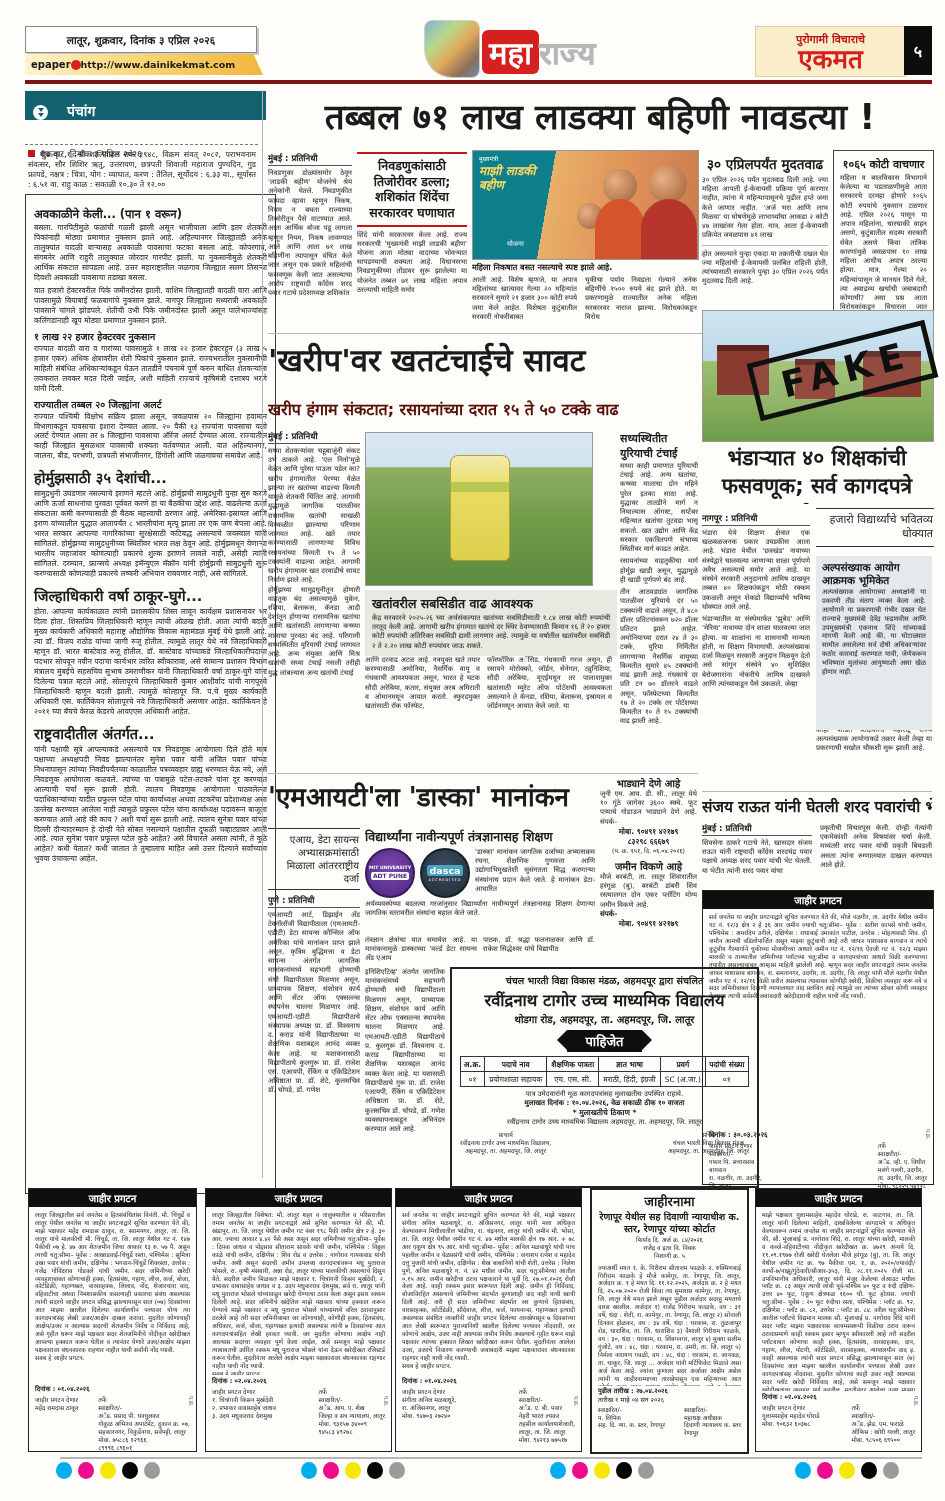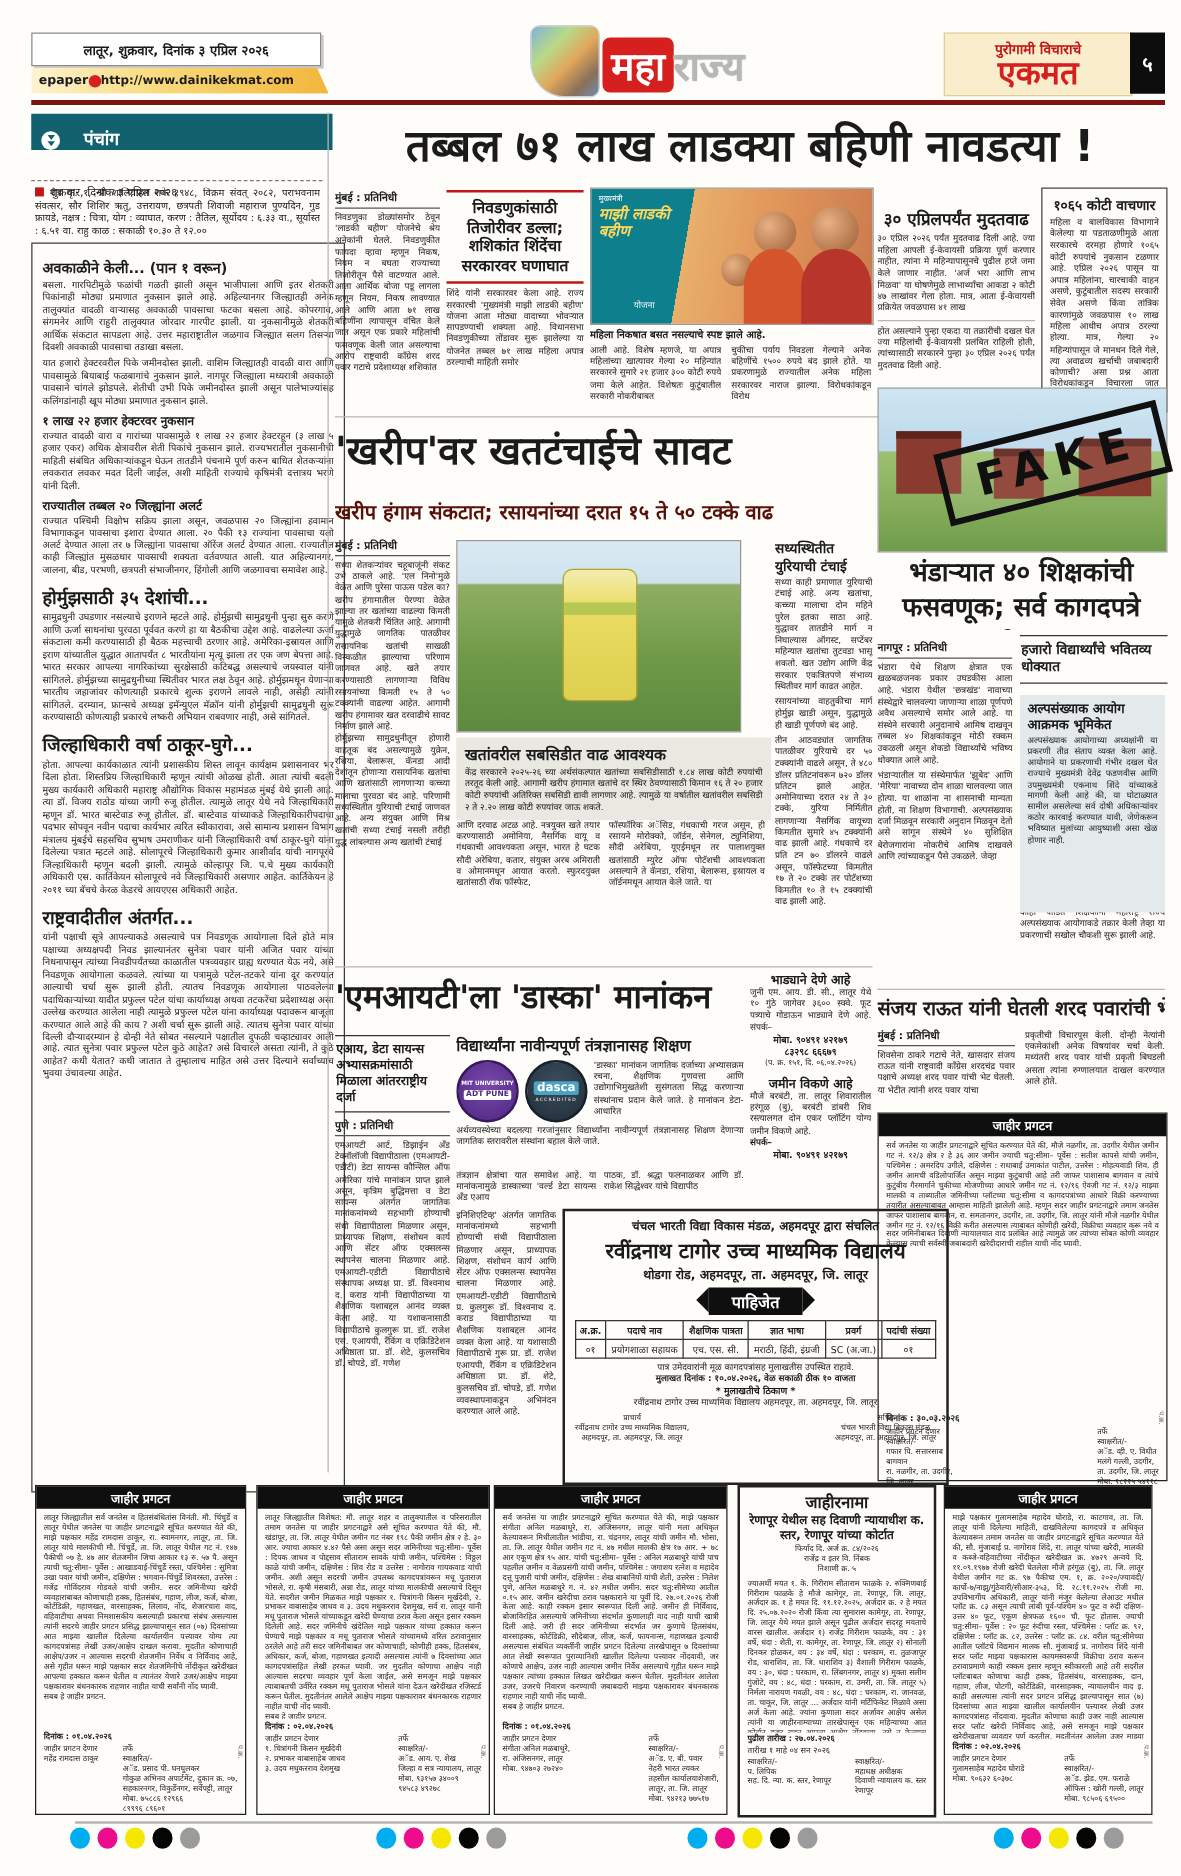--- a/index.html
+++ b/index.html
@@ -42,22 +42,22 @@
   .leftbox h2{margin:6px 0 2px;font-size:14.5px;}
   .leftbox p{margin:0 0 3px;}
   
   .callout{border-top:2px solid #c01818;border-bottom:2px solid #c01818;
            font-weight:bold;text-align:center;font-size:12.5px;line-height:1.25;padding:4px 2px;}
   .byline{font-weight:bold;text-align:left;font-size:8.5px;padding-bottom:2px;
           border-bottom:1px solid #555;margin-bottom:3px;}
   .sidebox{border:1.2px solid #444;padding:5px 6px;}
   .shade{background:#e9e8e1;padding:5px 7px;}
   .shade2{background:#e4eaec;padding:5px 6px;}
-  .rulebox{border-top:1.5px solid #333;border-bottom:1.5px solid #333;font-weight:bold;
-           text-align:left;font-size:11px;line-height:1.3;padding:4px 1px;}
+  .rulebox{border-top:1.5px solid #333;border-bottom:1.5px solid #333;font-weight:normal;
+           text-align:right;font-size:11px;line-height:1.3;padding:4px 1px;}
   
   .photo1{background:linear-gradient(100deg,#0e7f8c 0%,#0e7f8c 34%,#e8b06a 34%,#e2975a 60%,#c97a4e 100%);
           border:1px solid #999;}
   .face{position:absolute;border-radius:50%;background:radial-gradient(circle at 35% 35%,#e8b184,#9c5c33);}
   .sari1{position:absolute;border-radius:50% 50% 0 0;background:#d4542c;}
   .sari2{position:absolute;border-radius:50% 50% 0 0;background:#b8352c;}
   .photo2{background:linear-gradient(180deg,#d9e9f2 0%,#cfe3ee 22%,#8fae62 23%,#6f9a48 60%,#5d8a3e 100%);
           border:1px solid #999;}
   .bag{position:absolute;left:84px;top:22px;width:58px;height:104px;border-radius:8px 8px 6px 6px;
        background:linear-gradient(180deg,#f3ecb0 0%,#e9dc62 30%,#ddd04e 100%);border:1px solid #b3a32e;}
@@ -182,21 +182,21 @@
     <span class="sari2" style="left:168px;top:48px;width:56px;height:60px;"></span>
     <div class="abs" style="left:6px;top:4px;color:#fff;font-size:6px;">मुख्यमंत्री</div>
     <div class="abs b" style="left:6px;top:14px;width:70px;color:#ffd95e;font-size:12px;line-height:1.15;font-style:italic;">माझी लाडकी बहीण</div>
     <div class="abs" style="left:34px;top:88px;color:#e6f6ff;font-size:7px;">योजना</div>
   </div>
   <div class="abs b ovh" style="left:472px;top:261px;width:225px;height:12px;font-size:8px;">महिला निकषात बसत नसल्याचे स्पष्ट झाले आहे.</div>
 
   <div class="abs j t7 ovh" style="left:472px;top:276px;width:105px;height:54px;">आली आहे. विशेष म्हणजे, या अपात्र महिलांच्या खात्यावर गेल्या २० महिन्यांत सरकारने सुमारे २१ हजार ३०० कोटी रुपये जमा केले आहेत. विशेषतः कुटुंबातील सरकारी नोकरीबाबत</div>
   <div class="abs j t7 ovh" style="left:585px;top:276px;width:112px;height:54px;">चुकीचा पर्याय निवडला गेल्याने अनेक बहिणींचे १५०० रुपये बंद झाले होते. या प्रकरणामुळे राज्यातील अनेक महिला सरकारवर नाराज झाल्या. विरोधकांकडून विरोध</div>
 
-  <div class="abs ovh" style="left:702px;top:166px;width:126px;height:180px;">
+  <div class="abs ovh" style="left:702px;top:155px;width:126px;height:180px;">
     <div class="b" style="font-size:13.5px;text-align:center;">३० एप्रिलपर्यंत मुदतवाढ</div>
     <div class="j t7" style="margin-top:3px;">३० एप्रिल २०२६ पर्यंत मुदतवाढ दिली आहे. ज्या महिला आपली ई-केवायसी प्रक्रिया पूर्ण करणार नाहीत, त्यांना मे महिन्यापासूनचे पुढील हप्ते जमा केले जाणार नाहीत. 'अर्ज भरा आणि लाभ मिळवा' या घोषणेमुळे लाभार्थ्यांचा आकडा २ कोटी ४७ लाखांवर गेला होता. मात्र, आता ई-केवायसी प्रक्रियेत जवळपास ४१ लाख</div>
     <div class="hair" style="width:100%;height:1px;margin:4px 0;"></div>
     <div class="j t7">होत असल्याने पुन्हा एकदा या तक्रारीची दखल घेत ज्या महिलांची ई-केवायसी प्रलंबित राहिली होती, त्यांच्यासाठी सरकारने पुन्हा ३० एप्रिल २०२६ पर्यंत मुदतवाढ दिली आहे.</div>
   </div>
 
   <div class="abs sidebox ovh" style="left:833px;top:150px;width:87px;height:168px;">
     <div class="b c" style="font-size:11px;margin-bottom:3px;">१०६५ कोटी वाचणार</div>
     <div class="j t7">महिला व बालविकास विभागाने केलेल्या या पडताळणीमुळे आता सरकारचे दरमहा होणारे १०६५ कोटी रुपयांचे नुकसान टळणार आहे. एप्रिल २०२६ पासून या अपात्र महिलांना, चारचाकी वाहन असणे, कुटुंबातील सदस्य सरकारी सेवेत असणे किंवा तांत्रिक कारणांमुळे जवळपास १० लाख महिला आधीच अपात्र ठरल्या होत्या. मात्र, गेल्या २० महिन्यांपासून जे मानधन दिले गेले, त्या अवाढव्य खर्चाची जबाबदारी कोणाची? असा प्रश्न आता विरोधकांकडून विचारला जात आहे.</div>
   </div>

